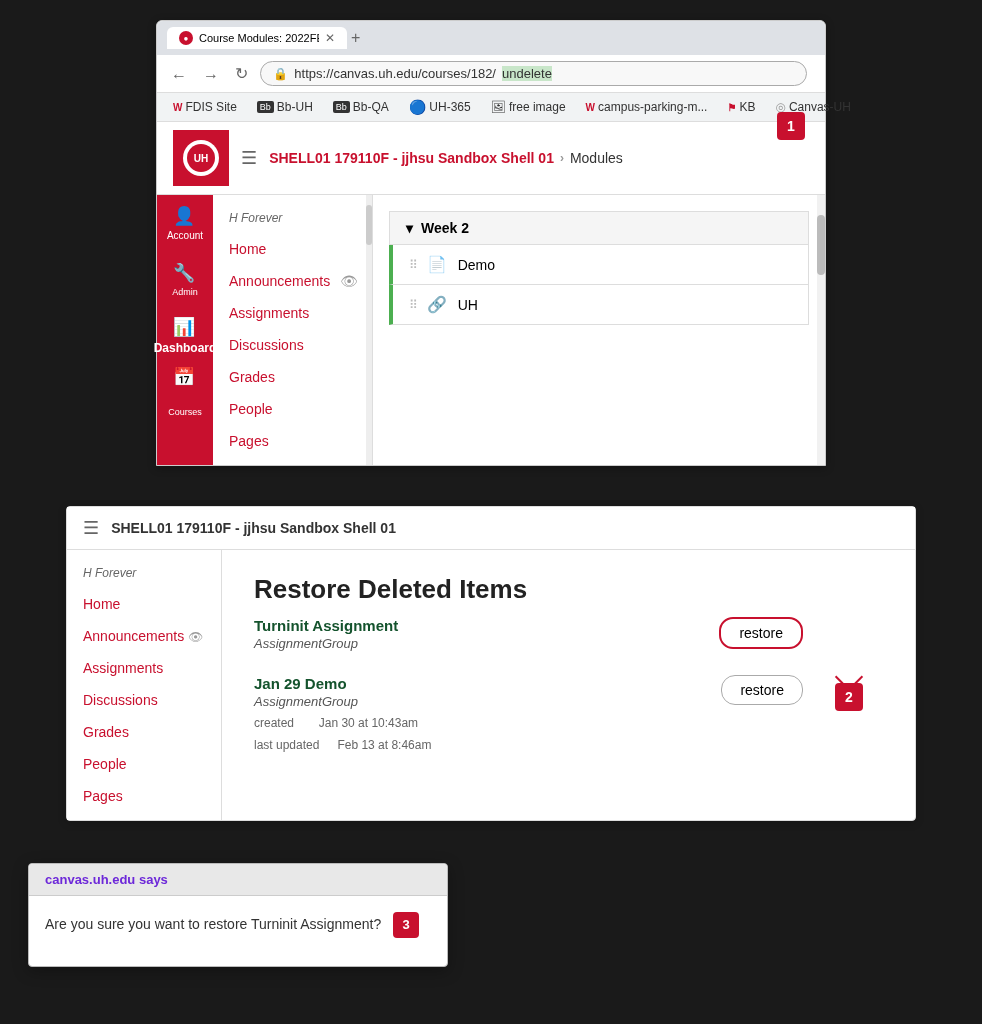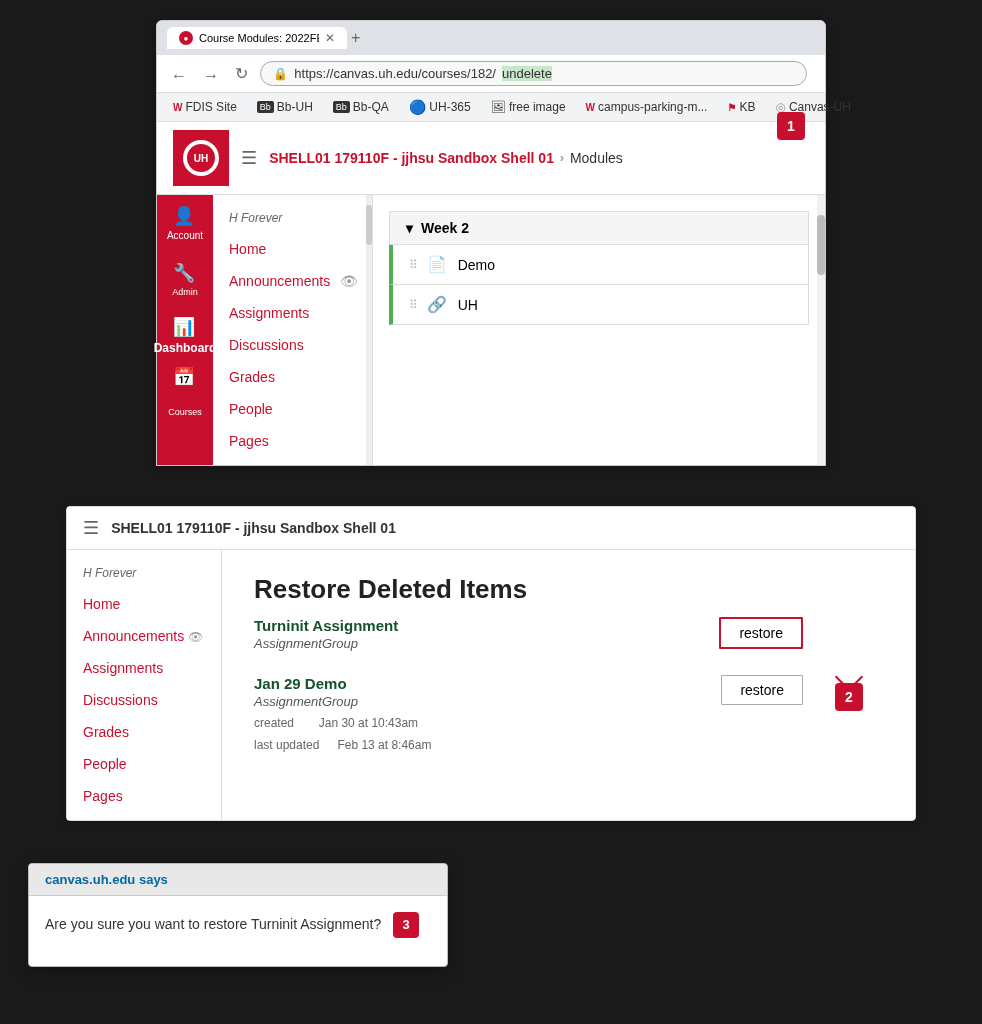--- a/index.html
+++ b/index.html
@@ -326,41 +326,41 @@
     .deleted-item-meta span { margin-right: 8px; }
     .restore-btn {
       position: absolute;
       right: 0;
       top: 0;
       padding: 6px 18px;
       border: 1px solid #aaa;
       background: #fff;
       cursor: pointer;
       font-size: 14px;
-      border-radius: 1px;
+      border-radius: 14px;
     }
     .restore-btn-outlined {
       border: 2px solid #c8102e;
     }
 
     
     .dialog-section {
       width: 420px;
       background: white;
       border: 1px solid #bbb;
       border-radius: 4px;
       margin: 10px 0 10px 8px;
       box-shadow: 0 4px 16px rgba(0,0,0,0.3);
       padding: 0;
     }
     .dialog-titlebar {
       background: #e8e8e8;
       padding: 8px 16px;
       font-size: 13px;
-      color: #0369a1;
+      color: #6d28d9;
       font-weight: bold;
       border-bottom: 1px solid #ccc;
       border-radius: 4px 4px 0 0;
     }
     .dialog-content {
       padding: 16px 16px 12px;
       font-size: 14px;
       color: #333;
     }
     .dialog-message {

